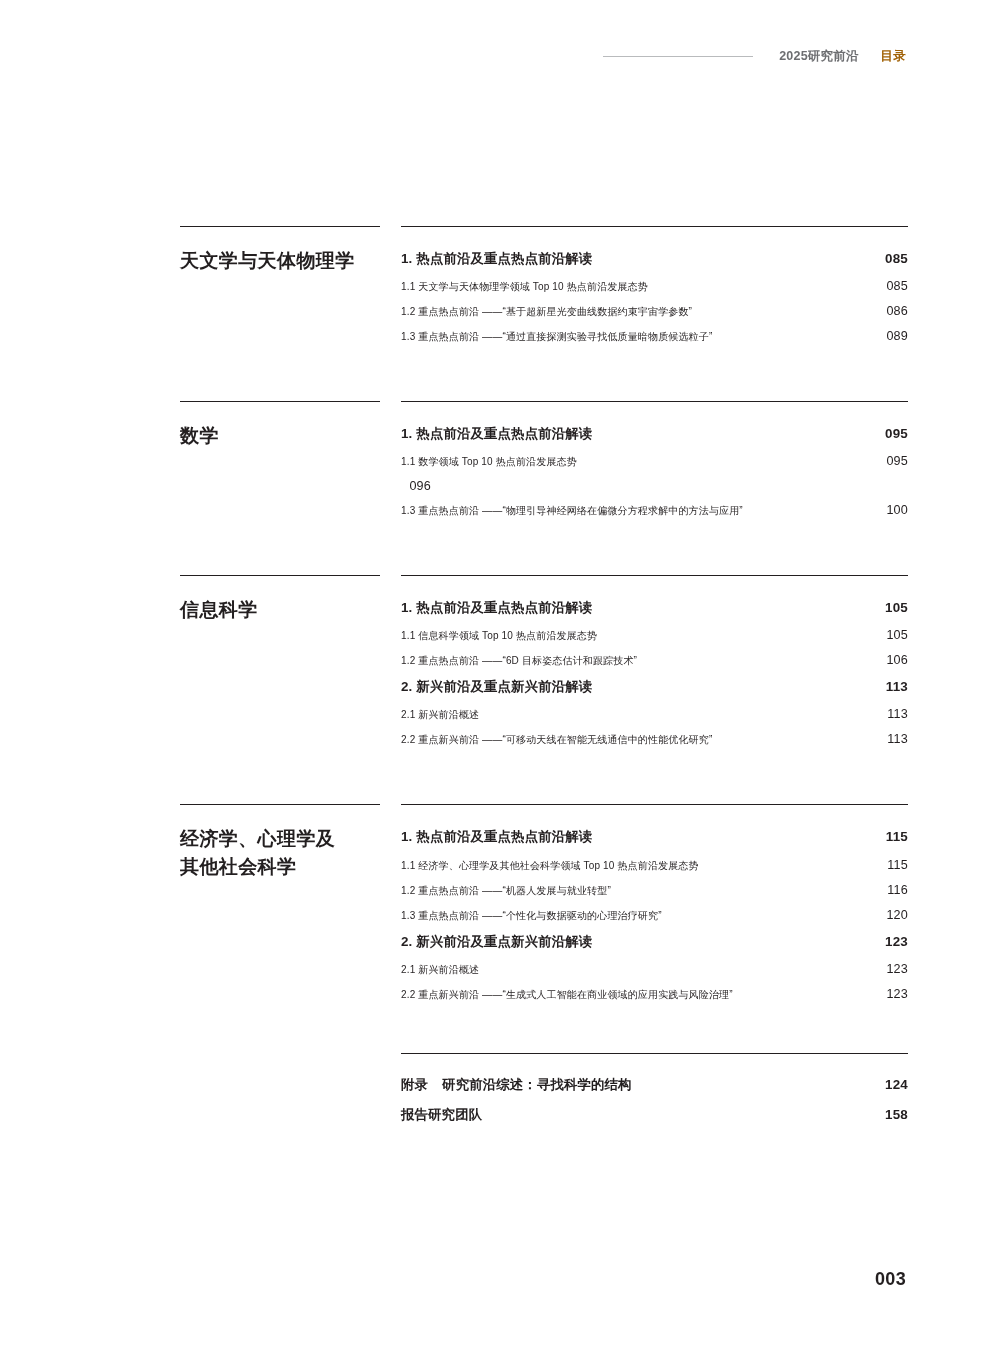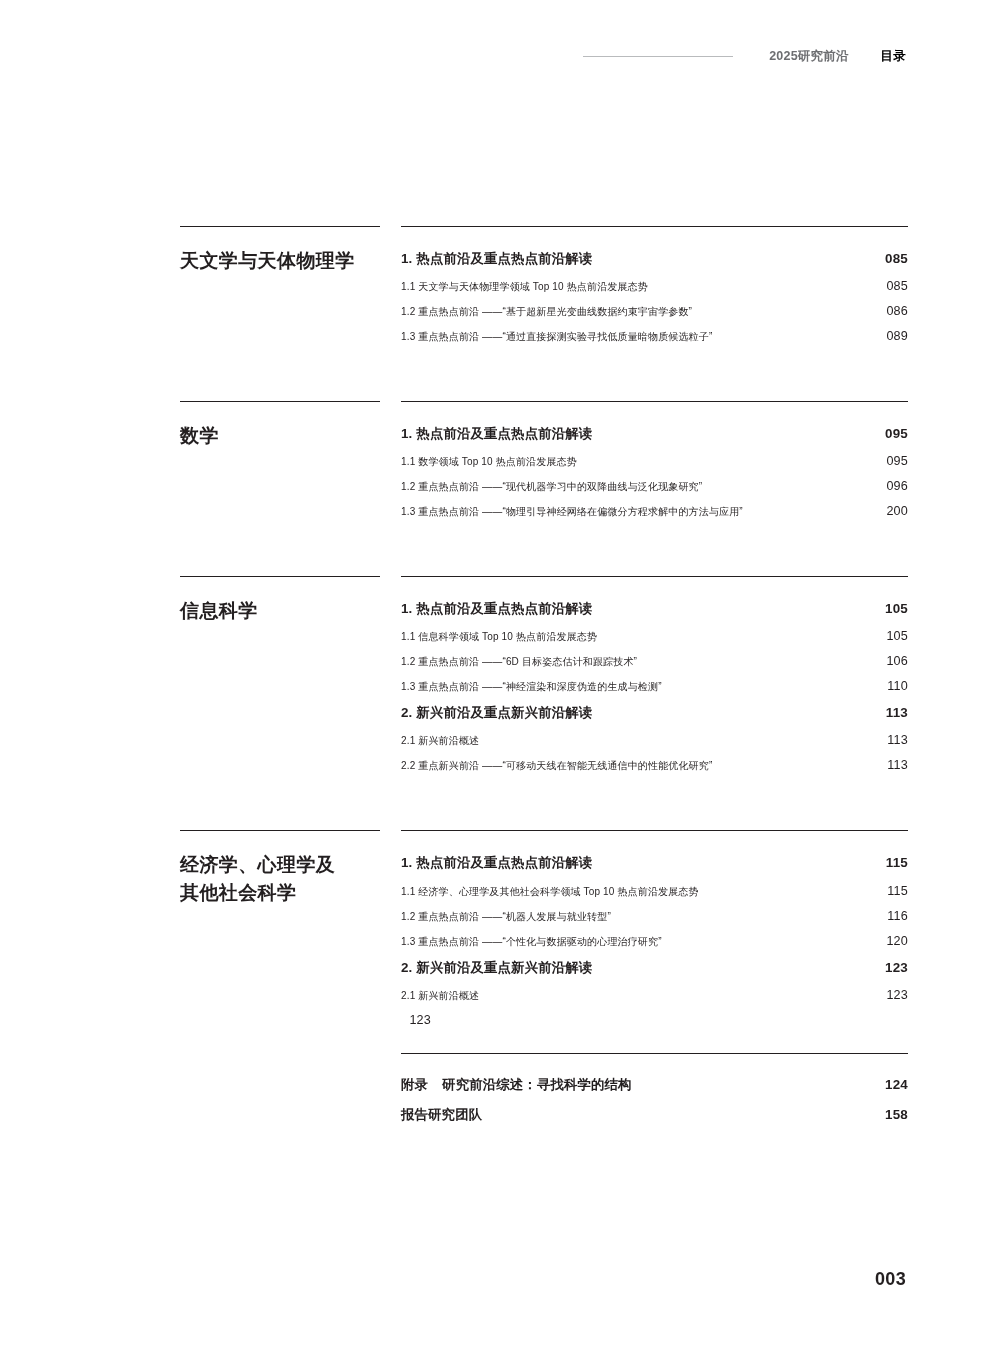--- a/index.html
+++ b/index.html
@@ -22,38 +22,38 @@
     box-sizing: border-box;
   }
 
   
   .header {
     position: absolute;
     top: 48px;
     right: 86px;
     display: flex;
     align-items: center;
-    gap: 32px;
+    gap: 22px;
   }
   .header-rule {
     width: 150px;
     height: 1px;
     background: #b9bbbd;
     margin-right: 4px;
   }
   .header-title {
     font-size: 12.5px;
     font-weight: bold;
     color: #6d6e71;
     letter-spacing: 0.2px;
   }
   .header-label {
     font-size: 12.5px;
     font-weight: bold;
-    color: #000000;
+    color: #a16207;
     letter-spacing: 0.2px;
   }
 
   
   .toc {
     position: absolute;
     top: 208px;
     left: 180px;
     width: 728px;
   }
@@ -208,26 +208,25 @@
         <div class="group-right-inner">
           <div class="entry level1">
             <span class="entry-text">1. 热点前沿及重点热点前沿解读</span>
             <span class="entry-page">095</span>
           </div>
           <div class="entry level2">
             <span class="entry-text">1.1 数学领域 Top 10 热点前沿发展态势</span>
             <span class="entry-page">095</span>
           </div>
           <div class="entry level2">
-            <span class="entry-text">1.2 重点热点前沿 ——“现代机器学习中的双降曲线与泛化现象研究”</span>
             <span class="entry-page">096</span>
           </div>
           <div class="entry level2">
             <span class="entry-text">1.3 重点热点前沿 ——“物理引导神经网络在偏微分方程求解中的方法与应用”</span>
-            <span class="entry-page">200</span>
+            <span class="entry-page">100</span>
           </div>
         </div>
       </div>
     </div>
 
     <div class="group">
       <div class="group-left">
         <div class="group-left-inner">
           <div class="group-title">信息科学</div>
         </div>
@@ -238,24 +237,20 @@
             <span class="entry-text">1. 热点前沿及重点热点前沿解读</span>
             <span class="entry-page">105</span>
           </div>
           <div class="entry level2">
             <span class="entry-text">1.1 信息科学领域 Top 10 热点前沿发展态势</span>
             <span class="entry-page">105</span>
           </div>
           <div class="entry level2">
             <span class="entry-text">1.2 重点热点前沿 ——“6D 目标姿态估计和跟踪技术”</span>
             <span class="entry-page">106</span>
-          </div>
-          <div class="entry level2">
-            <span class="entry-text">1.3 重点热点前沿 ——“神经渲染和深度伪造的生成与检测”</span>
-            <span class="entry-page">110</span>
           </div>
           <div class="entry level1">
             <span class="entry-text">2. 新兴前沿及重点新兴前沿解读</span>
             <span class="entry-page">113</span>
           </div>
           <div class="entry level2">
             <span class="entry-text">2.1 新兴前沿概述</span>
             <span class="entry-page">113</span>
           </div>
           <div class="entry level2">
@@ -293,20 +288,21 @@
           </div>
           <div class="entry level1">
             <span class="entry-text">2. 新兴前沿及重点新兴前沿解读</span>
             <span class="entry-page">123</span>
           </div>
           <div class="entry level2">
             <span class="entry-text">2.1 新兴前沿概述</span>
             <span class="entry-page">123</span>
           </div>
           <div class="entry level2">
+            <span class="entry-text">2.2 重点新兴前沿 ——“生成式人工智能在商业领域的应用实践与风险治理”</span>
             <span class="entry-page">123</span>
           </div>
         </div>
       </div>
     </div>
 
   </div>
 
   <div class="appendix">
     <div class="appendix-inner">

